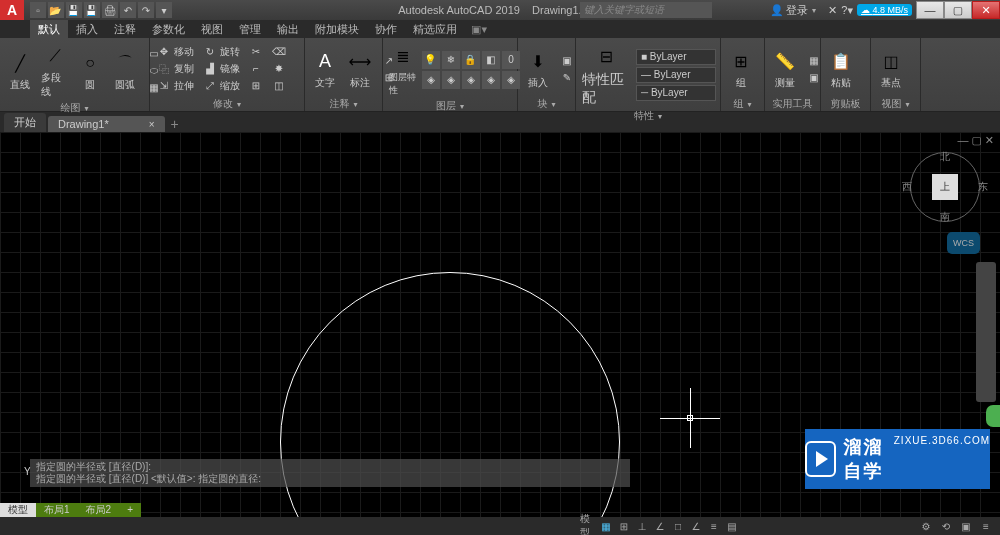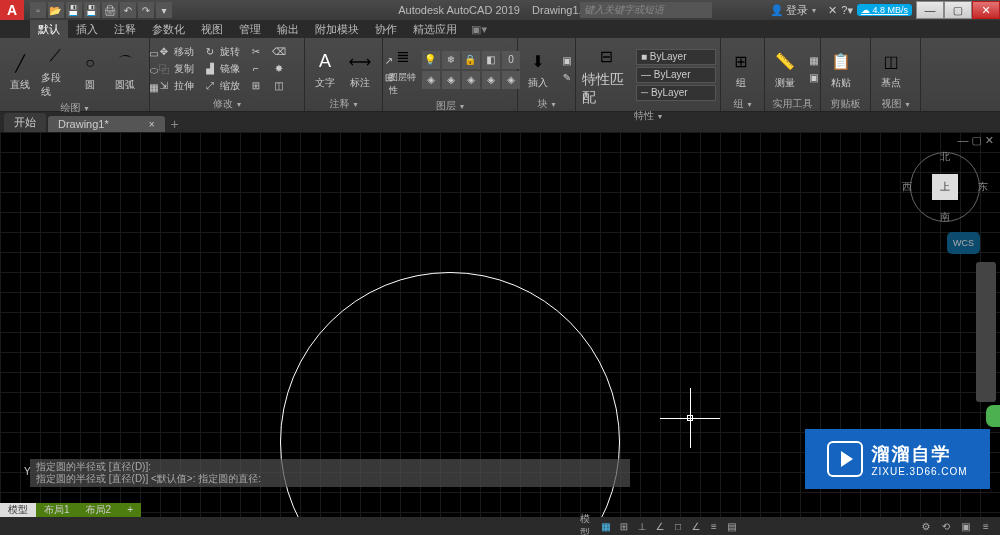--- a/index.html
+++ b/index.html
@@ -91,21 +91,21 @@
     
     .statusbar { position: absolute; bottom: 0; left: 0; right: 0; height: 18px; background: #2a2a2a; display: flex; align-items: center; justify-content: flex-end; gap: 4px; padding: 0 6px; }
     .status-left { position: absolute; left: 580px; display: flex; gap: 2px; }
     .status-btn { width: 16px; height: 14px; color: #aaa; font-size: 10px; display: flex; align-items: center; justify-content: center; }
     .status-btn.active { color: #4fc3f7; }
     
     
     .watermark { position: absolute; right: 10px; bottom: 28px; width: 185px; height: 60px; background: #1565c0; display: flex; align-items: center; justify-content: center; gap: 8px; color: #fff; }
     .wm-play { width: 36px; height: 36px; border: 2px solid #fff; border-radius: 6px; display: flex; align-items: center; justify-content: center; }
     .wm-play::after { content: ""; border-left: 12px solid #fff; border-top: 8px solid transparent; border-bottom: 8px solid transparent; margin-left: 3px; }
-    .wm-text { display: flex; flex-direction: column; }
+    .wm-text { display: flex; }
     .wm-cn { font-size: 18px; font-weight: bold; letter-spacing: 2px; }
     .wm-url { font-size: 10px; letter-spacing: 1px; }
     .green-badge { position: absolute; right: 0; bottom: 90px; width: 14px; height: 22px; background: #4caf50; border-radius: 7px 0 0 7px; }
   </style>
 </head>
 <body>
 
 <div class="titlebar">
   <div class="app-logo">A</div>
   <div class="qat">

